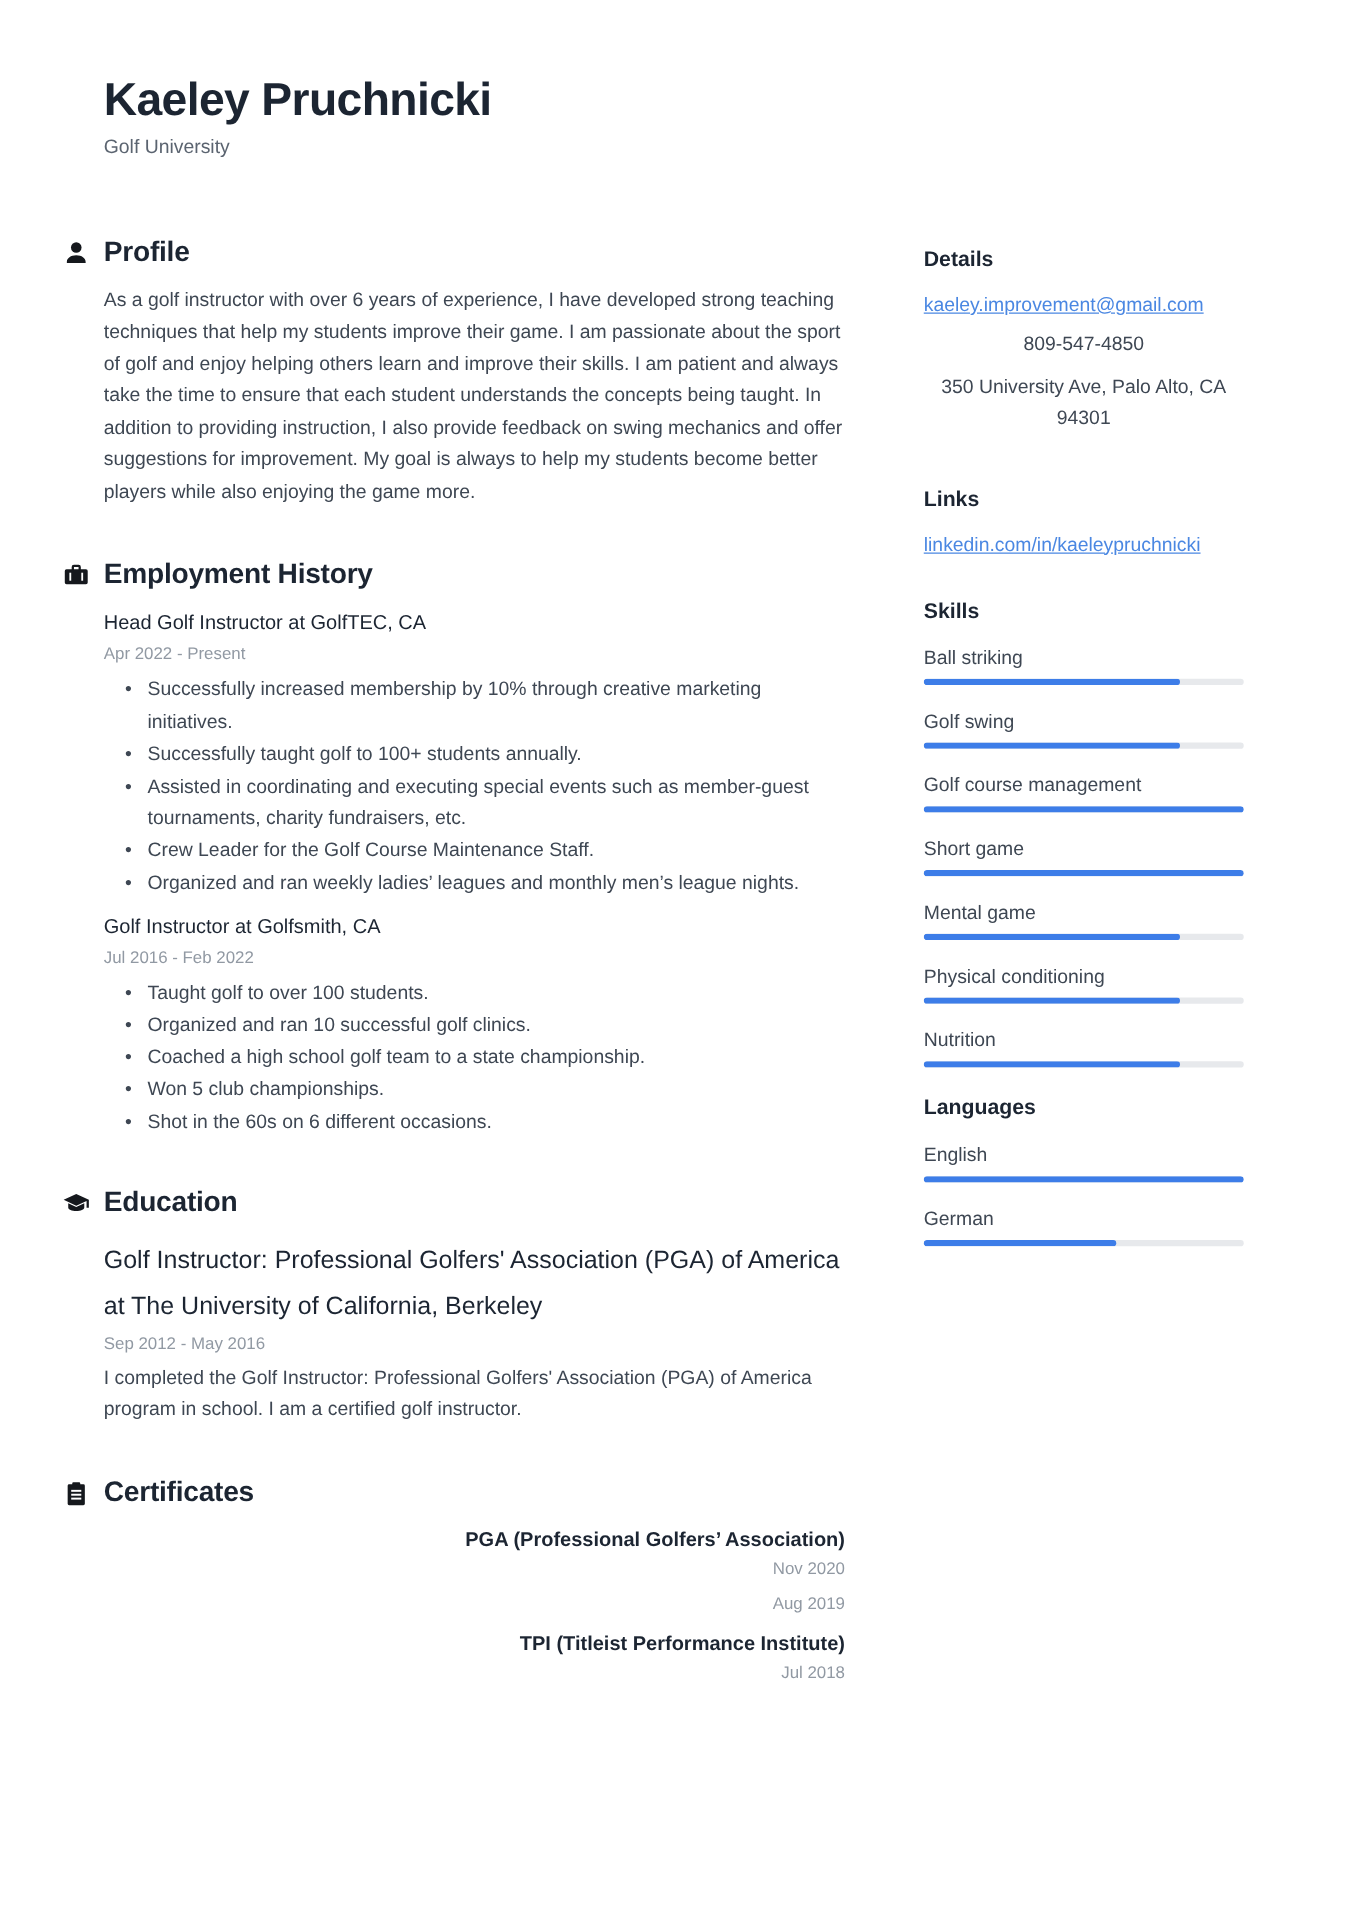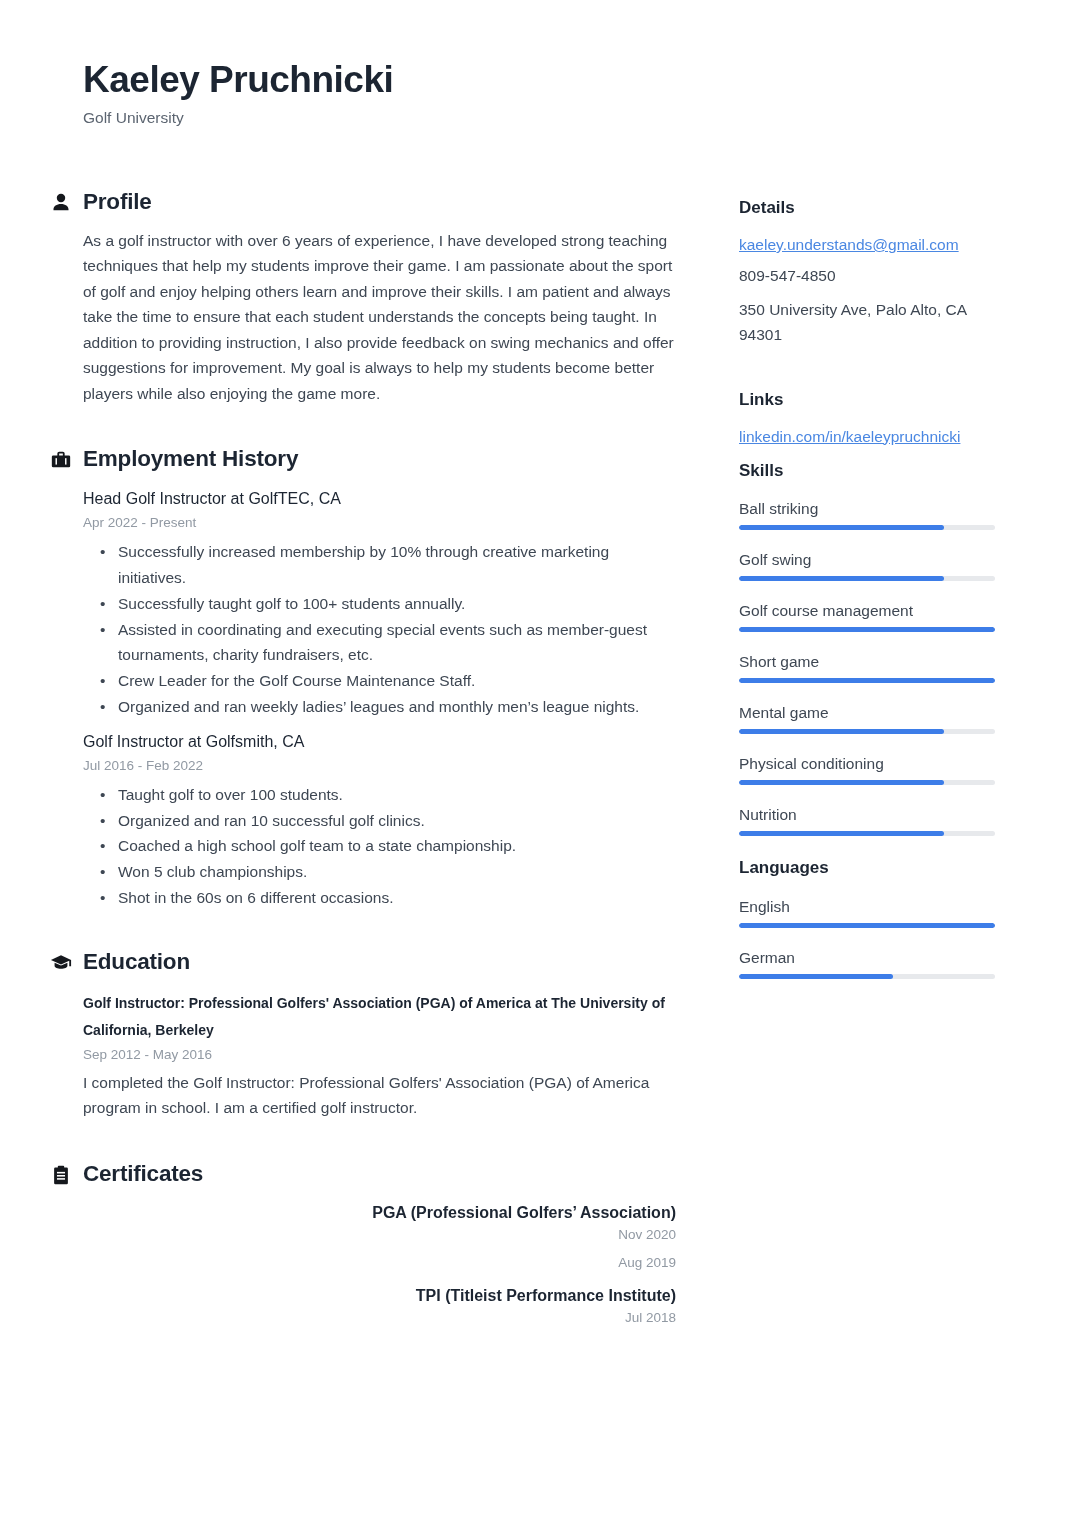--- a/index.html
+++ b/index.html
@@ -59,42 +59,42 @@
     position:relative;padding-left:35px;
     font-size:15.5px;line-height:25.8px;color:var(--body);
   }
   ul.bullets li::before{
     content:"\2022";position:absolute;left:17px;top:0;
     color:var(--body);
   }
 
   section.education{margin-top:38px;}
   .edu-block{margin-top:15px;}
-  .edu-block h3{font-size:14px;line-height:27px;font-weight:bold;color:var(--heading);}
+  .edu-block h3{font-size:20px;line-height:37px;font-weight:normal;color:var(--heading);}
   .edu-desc{margin-top:8px;font-size:15.5px;line-height:25.5px;color:var(--body);}
 
   .cert{margin-top:13px;text-align:right;}
   .cert h3{font-size:16px;line-height:26px;font-weight:bold;color:var(--heading);}
   .cert .dates{margin-top:1px;}
 
   
   .side-group{margin:0;}
   .side-heading{font-size:17px;font-weight:bold;color:var(--heading);}
-  .side-line{font-size:15.5px;line-height:25.5px;color:var(--body);}
+  .side-line{font-size:15.5px;line-height:25.5px;color:var(--body);text-align:center;}
   a.side-link{
     display:inline-block;font-size:15.5px;line-height:25px;
     color:var(--link);text-decoration:underline;cursor:pointer;
     word-break:break-all;
   }
   .group-details .side-heading{margin-bottom:14px;}
   .phone{margin-top:6px;}
   .address{margin-top:8px;}
   .group-links{margin-top:42px;}
   .group-links .side-heading{margin-bottom:14px;}
-  .group-skills{margin-top:12px;}
+  .group-skills{margin-top:30px;}
   .group-skills .side-heading{margin-bottom:15px;}
   .meter-item{margin-bottom:17px;}
   .meter-name{font-size:15.5px;line-height:25px;color:var(--body);}
   .meter-track{
     margin-top:4px;width:100%;height:5px;background:var(--track);
     border-radius:3px;overflow:hidden;
   }
   .meter-fill{height:100%;background:var(--accent);border-radius:3px;width:0;}
   .group-languages{margin-top:22px;}
   .group-languages .side-heading{margin-bottom:16px;}
@@ -201,21 +201,21 @@
         <div class="dates">Jul 2018</div>
       </div>
     </section>
 
   </div>
 
   <div class="sidebar">
 
     <div class="side-group group-details">
       <div class="side-heading">Details</div>
-      <a class="side-link">kaeley.understands@gmail.com</a>
+      <a class="side-link">kaeley.improvement@gmail.com</a>
       <div class="side-line phone">809-547-4850</div>
       <div class="side-line address">350 University Ave, Palo Alto, CA 94301</div>
     </div>
 
     <div class="side-group group-links">
       <div class="side-heading">Links</div>
       <a class="side-link">linkedin.com/in/kaeleypruchnicki</a>
     </div>
 
     <div class="side-group group-skills">

